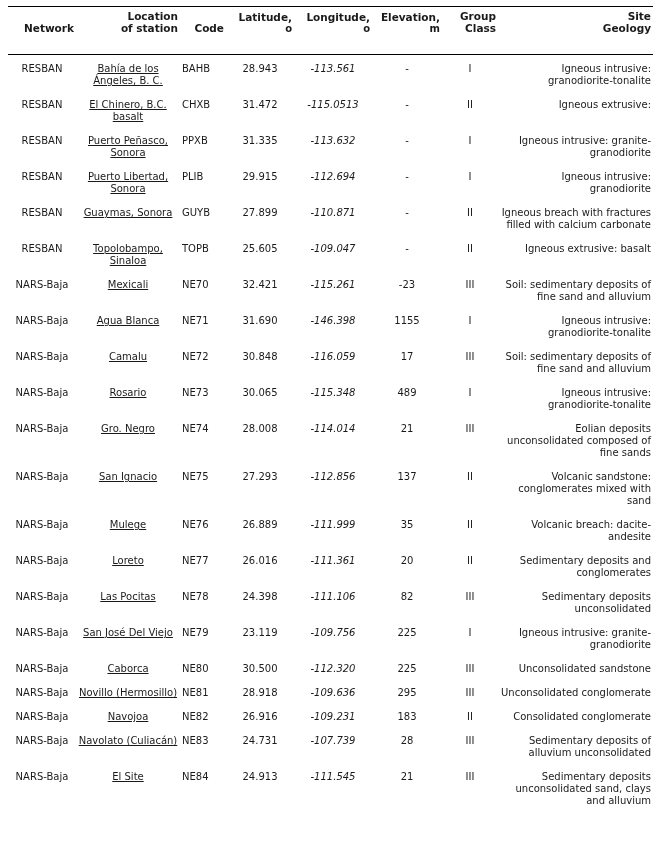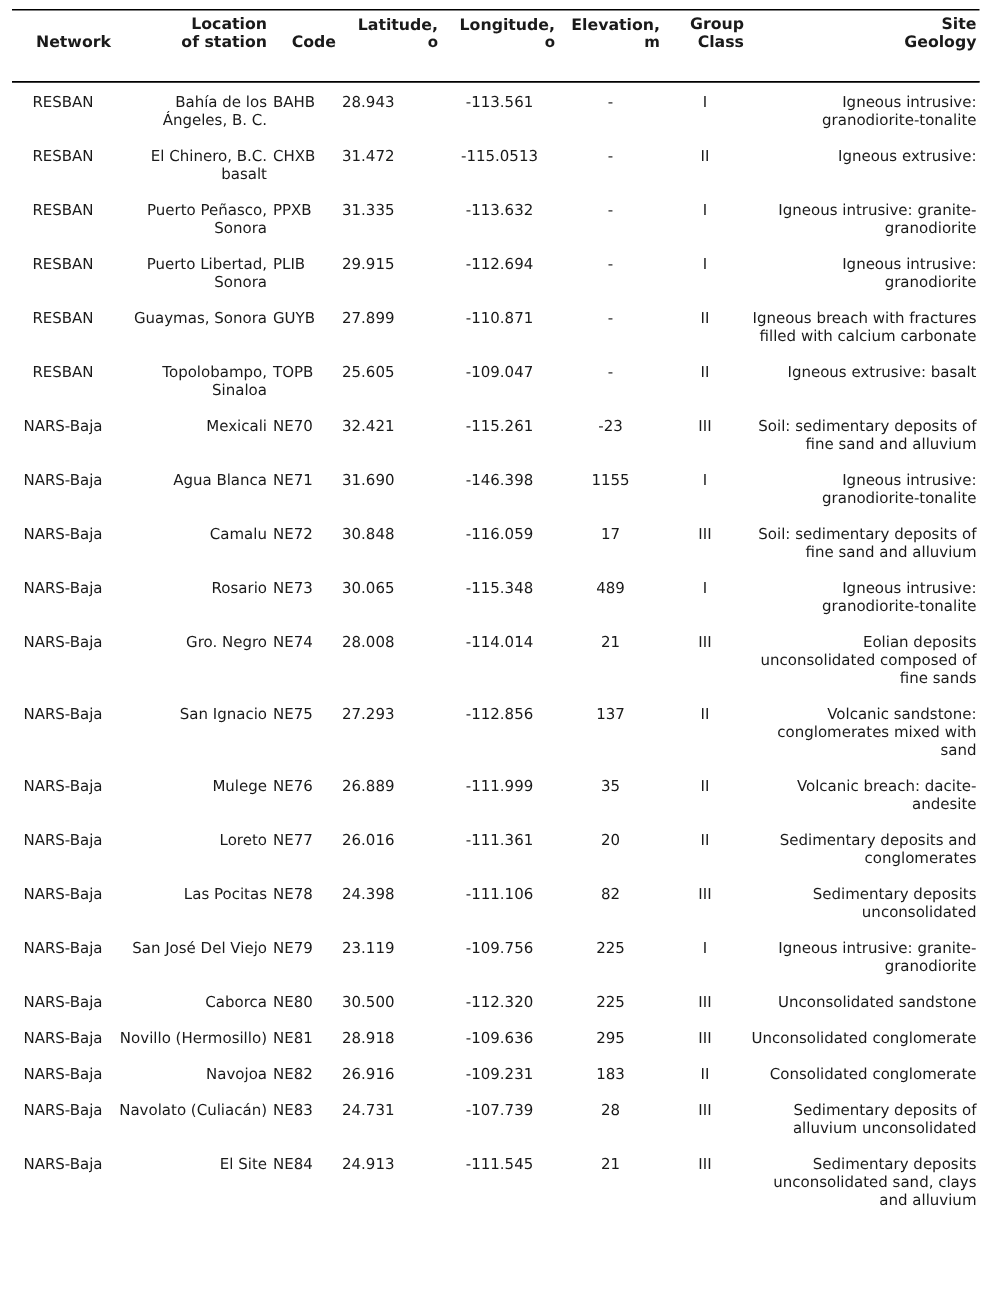--- a/index.html
+++ b/index.html
@@ -37,24 +37,24 @@
   table.data tbody td {
     font-size: 10px;
     vertical-align: top;
     padding: 6px 2px 6px 2px;
     line-height: 1.2;
   }
   tbody tr:first-child td {
     padding-top: 8px;
   }
   .c-network { text-align: center; padding-left: 2px !important; }
-  .c-location { text-align: right; }
+  .c-location { text-align: center; text-decoration: underline; }
   .c-code { text-align: left; }
-  .c-lat { text-align: left; }
-  .c-lon { text-align: center; }
+  .c-lat { text-align: center; }
+  .c-lon { text-align: center; font-style: italic; }
   .c-elev { text-align: center; }
   .c-group { text-align: center; }
   .c-geo { text-align: right; }
 
   col.w-network { width: 68px; }
   col.w-location { width: 104px; }
   col.w-code { width: 46px; }
   col.w-lat { width: 68px; }
   col.w-lon { width: 78px; }
   col.w-elev { width: 70px; }

